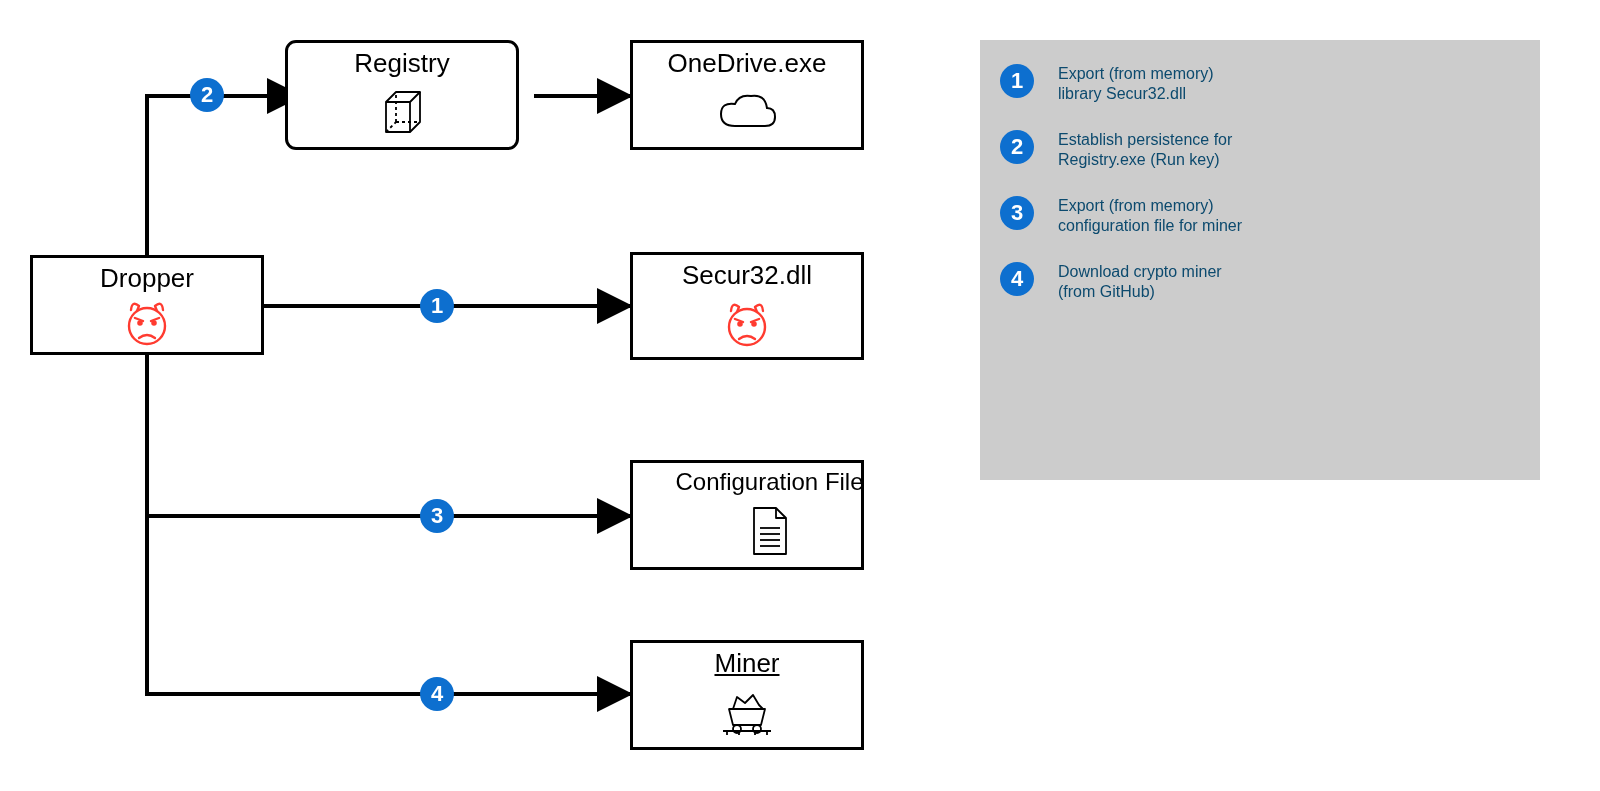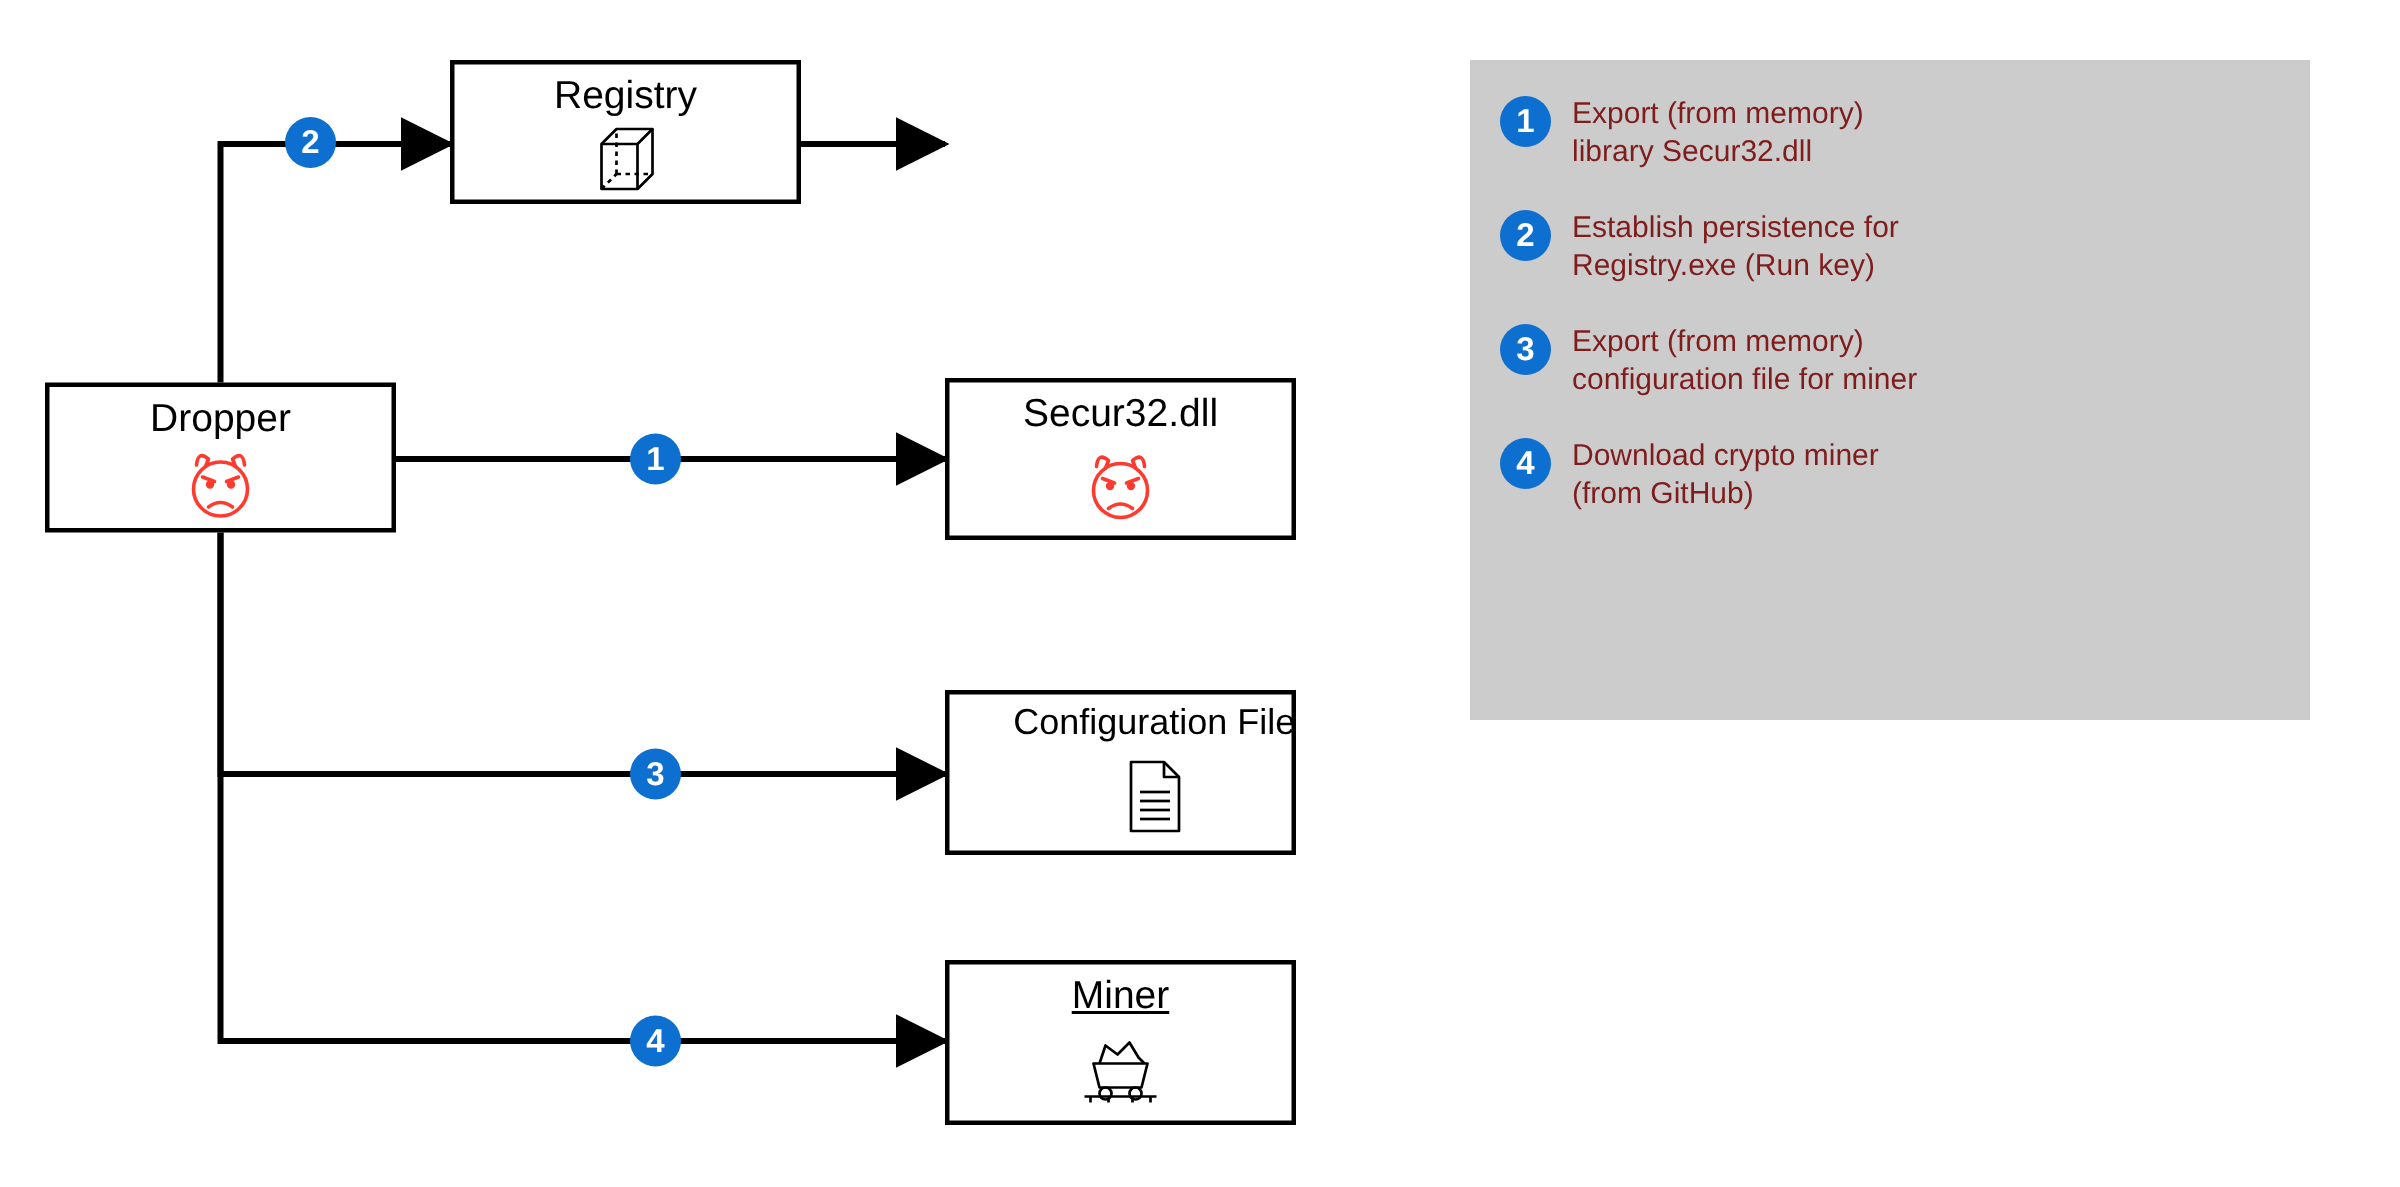--- a/index.html
+++ b/index.html
@@ -57,23 +57,23 @@
     background: #0d6fcf;
     color: #fff;
     font-size: 22px;
     font-weight: 600;
     display: flex;
     align-items: center;
     justify-content: center;
     flex: none;
   }
   .legend-text {
-    font-size: 20px;
-    color: #7f1d1d;
-    margin-left: 14px;
+    font-size: 16px;
+    color: #0c4a6e;
+    margin-left: 24px;
     line-height: 1.25;
     white-space: pre-line;
   }
   .flow-badge {
     position: absolute;
   }
 </style>
 </head>
 <body>
 
@@ -108,36 +108,44 @@
           <circle cx="37" cy="27" r="1.6" fill="#ff3b30"></circle>
           <path d="M18 22 L26 25"></path>
           <path d="M42 22 L34 25"></path>
           <path d="M14 14 Q15 4 22 10 L20 15"></path>
           <path d="M46 14 Q45 4 38 10 L40 15"></path>
         </g>
       </svg>
     </div>
   </div>
 
-  <div class="node" style="left:300px; top:40px; width:234px; height:96px;">
+  <div class="node" style="left:285px; top:40px; width:234px; height:110px;border-radius:11px;">
     <span class="node-label">Registry</span>
     <div class="icon-area">
       <svg width="56" height="56" viewBox="0 0 56 56">
         <g fill="none" stroke="#000" stroke-width="1.8" stroke-linejoin="round">
           <path d="M12 18 L36 18 L36 48 L12 48 Z"></path>
           <path d="M12 18 L22 8 L46 8 L36 18"></path>
           <path d="M46 8 L46 38 L36 48"></path>
           <path d="M12 48 L22 38" stroke-dasharray="3 3"></path>
           <path d="M22 38 L22 8" stroke-dasharray="3 3"></path>
           <path d="M22 38 L46 38" stroke-dasharray="3 3"></path>
         </g>
       </svg>
     </div>
   </div>
 
+  <div class="node" style="left:630px; top:40px; width:234px; height:110px;">
+    <span class="node-label">OneDrive.exe</span>
+    <div class="icon-area">
+      <svg width="64" height="44" viewBox="0 0 64 44">
+        <path d="M20 36 Q6 36 6 24 Q6 12 20 14 Q24 4 36 6 Q50 4 52 18 Q60 18 60 27 Q60 36 50 36 Z" fill="none" stroke="#000" stroke-width="2"></path>
+      </svg>
+    </div>
+  </div>
 
   <div class="node" style="left:630px; top:252px; width:234px; height:108px;">
     <span class="node-label">Secur32.dll</span>
     <div class="icon-area">
       <svg width="60" height="52" viewBox="0 0 60 52">
         <g fill="none" stroke="#ff3b30" stroke-width="2.4" stroke-linecap="round" stroke-linejoin="round">
           <circle cx="30" cy="30" r="18"></circle>
           <path d="M22 42 Q30 36 38 42"></path>
           <circle cx="23" cy="27" r="1.6" fill="#ff3b30"></circle>
           <circle cx="37" cy="27" r="1.6" fill="#ff3b30"></circle>

